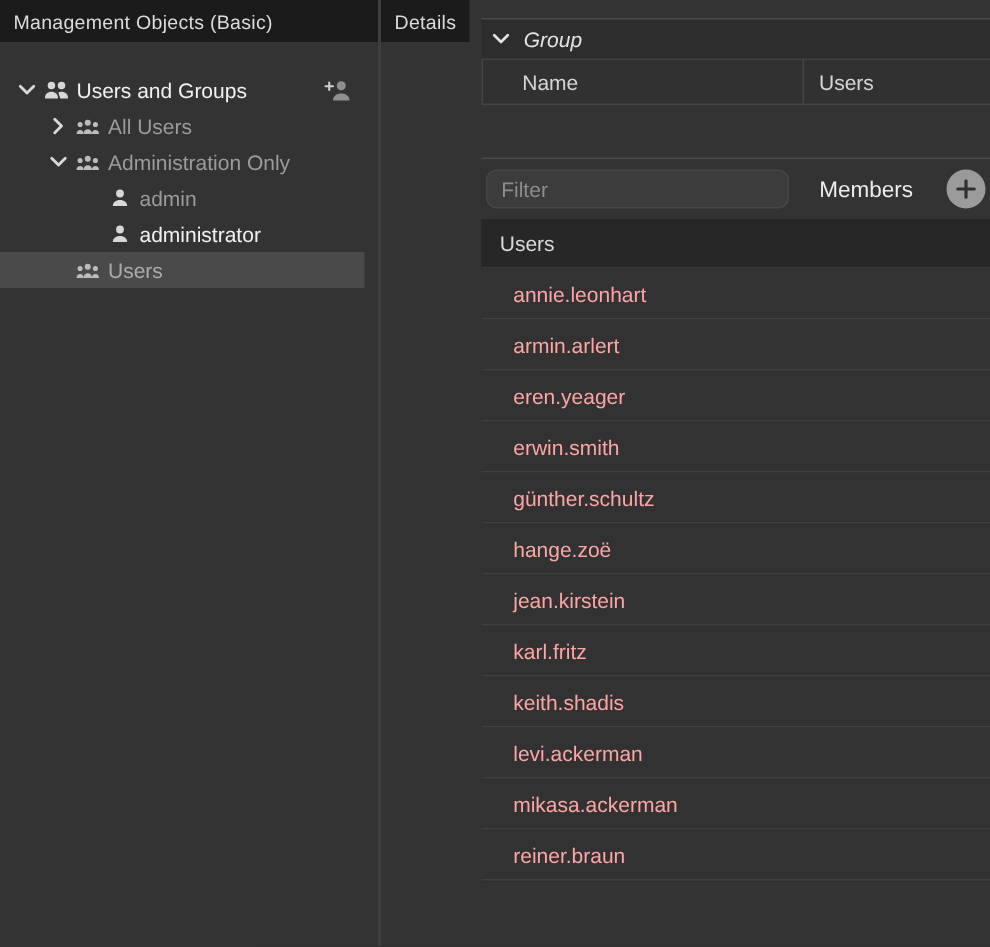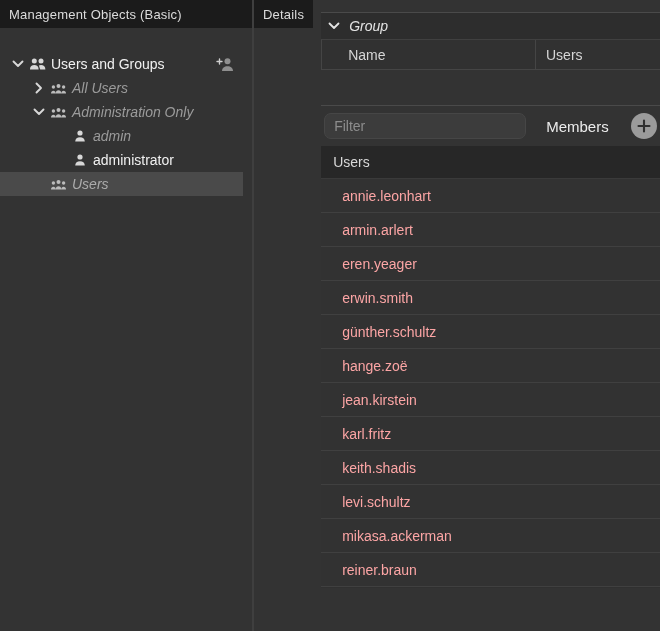--- a/index.html
+++ b/index.html
@@ -16,30 +16,30 @@
   .v-divider { width: 2px; flex: 0 0 2px; background: #3f3f3f; }
   .right-panel { flex: 1; position: relative; display: flex; flex-direction: row; }
 
   .panel-header {
     height: 28px; flex: 0 0 28px; background: #1b1b1b;
     display: flex; align-items: center; padding: 0 9px;
     font-size: 13px; color: #dcdcdc; letter-spacing: .2px;
   }
 
   
-  .tree { padding-top: 24px; }
+  .tree { padding-top: 7px; margin-top: 13px; }
   .tree-row {
     height: 24px; display: flex; align-items: center;
     font-size: 14px; color: #9b9b9b; margin-right: 9px; cursor: pointer;
   }
   .tree-row.selected { background: #4a4a4a; color: #ababab; }
   .tree-row .tree-chevron { width: 19px; flex: 0 0 19px; display: inline-flex; align-items: center; justify-content: center; color: #d8d8d8; }
   .tree-row .tree-icon { width: 21px; flex: 0 0 21px; display: inline-flex; align-items: center; justify-content: center; }
   .tree-row .tree-label { margin-left: 3px; white-space: nowrap; }
-  .tree-row .tree-label.italic { font-style: italic; }
+  .tree-row .tree-label.italic { }
   .tree-row .tree-label.strong { color: #f1f1f1; font-style: normal; }
   .tree-row .row-action { margin-left: auto; margin-right: 8px; display: inline-flex; }
 
   
   .right-body { flex: 1; padding: 12px 9px 0 8px; position: relative; }
 
   .group-header {
     height: 27px; background: #2d2d2d; border-top: 1px solid #4a4a4a;
     display: flex; align-items: center; padding: 0 7px;
     font-size: 14px; color: #e3e3e3; cursor: pointer; font-style: italic;
@@ -277,21 +277,21 @@
             <div class="member-row">
               <span>jean.kirstein</span>
             </div>
             <div class="member-row">
               <span>karl.fritz</span>
             </div>
             <div class="member-row">
               <span>keith.shadis</span>
             </div>
             <div class="member-row">
-              <span>levi.schultz</span>
+              <span>levi.ackerman</span>
             </div>
             <div class="member-row">
               <span>mikasa.ackerman</span>
             </div>
             <div class="member-row">
               <span>reiner.braun</span>
             </div>
           </div>
       </div>
 

